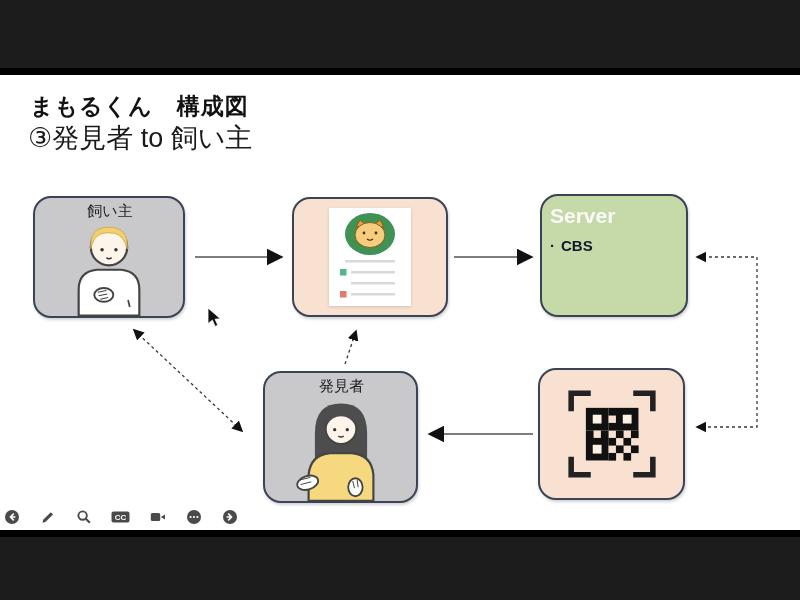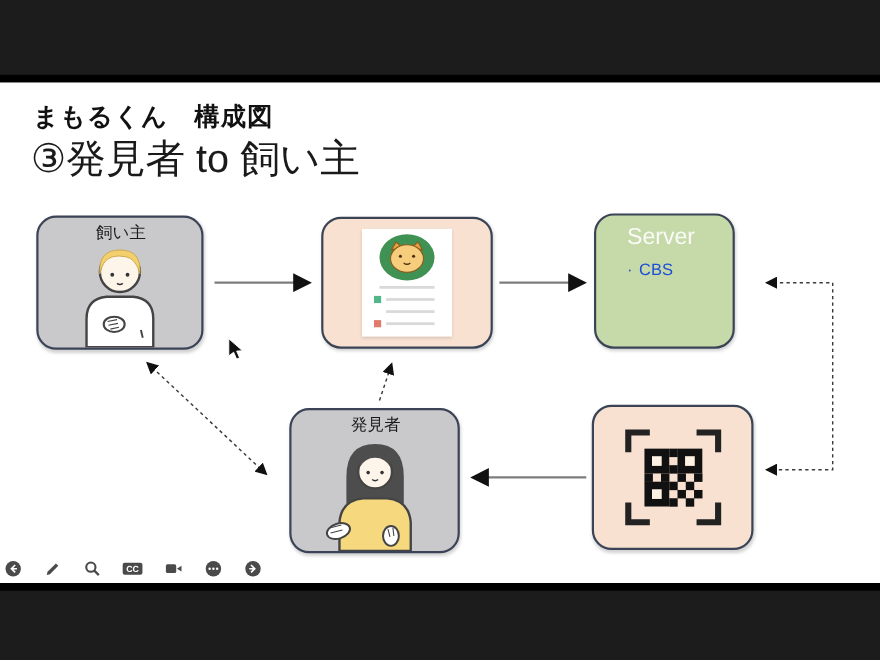--- a/index.html
+++ b/index.html
@@ -4,40 +4,40 @@
 <style>
   * { margin:0; padding:0; box-sizing:border-box; }
   html,body { width:800px; height:600px; overflow:hidden; }
   body { font-family:"Liberation Sans","DejaVu Sans",sans-serif; background:var(--letterbox,#1c1c1c); }
   .screen { position:relative; width:800px; height:600px; background:var(--letterbox,#1c1c1c); }
   .edge-top    { position:absolute; left:0; top:68px; width:800px; height:7px; background:#000; }
   .slide       { position:absolute; left:0; top:75px; width:800px; height:455px; background:var(--slide-bg,#fff); }
   .edge-bottom { position:absolute; left:0; top:530px; width:800px; height:7px; background:#000; }
 
   .title1 { position:absolute; left:30px; top:16px; font-size:23px; font-weight:bold; color:#111; letter-spacing:1px; }
-  .title2 { position:absolute; left:28px; top:45px; font-size:36px; font-weight:normal; color:#1a1a1a; }
+  .title2 { position:absolute; left:28px; top:45px; font-size:27px; font-weight:normal; color:#1a1a1a; }
 
   .dbox { position:absolute; border:2px solid var(--box-border,#3a4456); border-radius:18px;
           box-shadow:1px 2px 3px rgba(0,0,0,.18); }
   .gray  { background:var(--box-gray,#c9c8cb); }
   .peach { background:var(--box-peach,#f8e1d1); }
   .green { background:var(--accent-green,#c6d9a9); }
 
   .box-label { position:absolute; top:4px; left:1px; width:100%; text-align:center;
                font-size:15px; color:#1a1a1a; }
   .illus { position:absolute; bottom:0; left:50%; transform:translateX(-50%); }
 
   .owner-box  { left:33px;  top:121px; width:152px; height:122px; }
   .doc-box    { left:292px; top:122px; width:156px; height:120px; }
-  .server-box { left:540px; top:119px; width:128px; height:123px; padding:8px 0 0 28px; }
+  .server-box { left:540px; top:119px; width:148px; height:123px; padding:8px 0 0 8px;font-weight:bold; }
   .finder-box { left:263px; top:296px; width:155px; height:132px; }
   .qr-box     { left:538px; top:293px; width:147px; height:132px; }
 
   .server-title { font-size:21px; color:#fafaf6; margin-bottom:6px; }
-  .server-item  { font-size:15px; color:#1d4ed8; line-height:23px; white-space:nowrap; }
+  .server-item  { font-size:15px; color:#0f172a; line-height:23px; white-space:nowrap; }
   .server-item .bullet { margin-right:6px; }
 
   .doc-card { position:absolute; left:50%; top:50%; transform:translate(-50%,-50%);
               width:82px; height:98px; background:#fff; box-shadow:0 1px 3px rgba(0,0,0,.15); }
 
   .arrow-layer { position:absolute; left:0; top:0; width:800px; height:455px; pointer-events:none; }
   .cursor { position:absolute; left:207px; top:233px; pointer-events:none; }
 
   .pres-toolbar { position:absolute; left:3px; top:433px; display:flex; align-items:center; gap:19px; }
   .tb-btn { width:17px; height:17px; display:flex; align-items:center; justify-content:center; cursor:pointer; }

